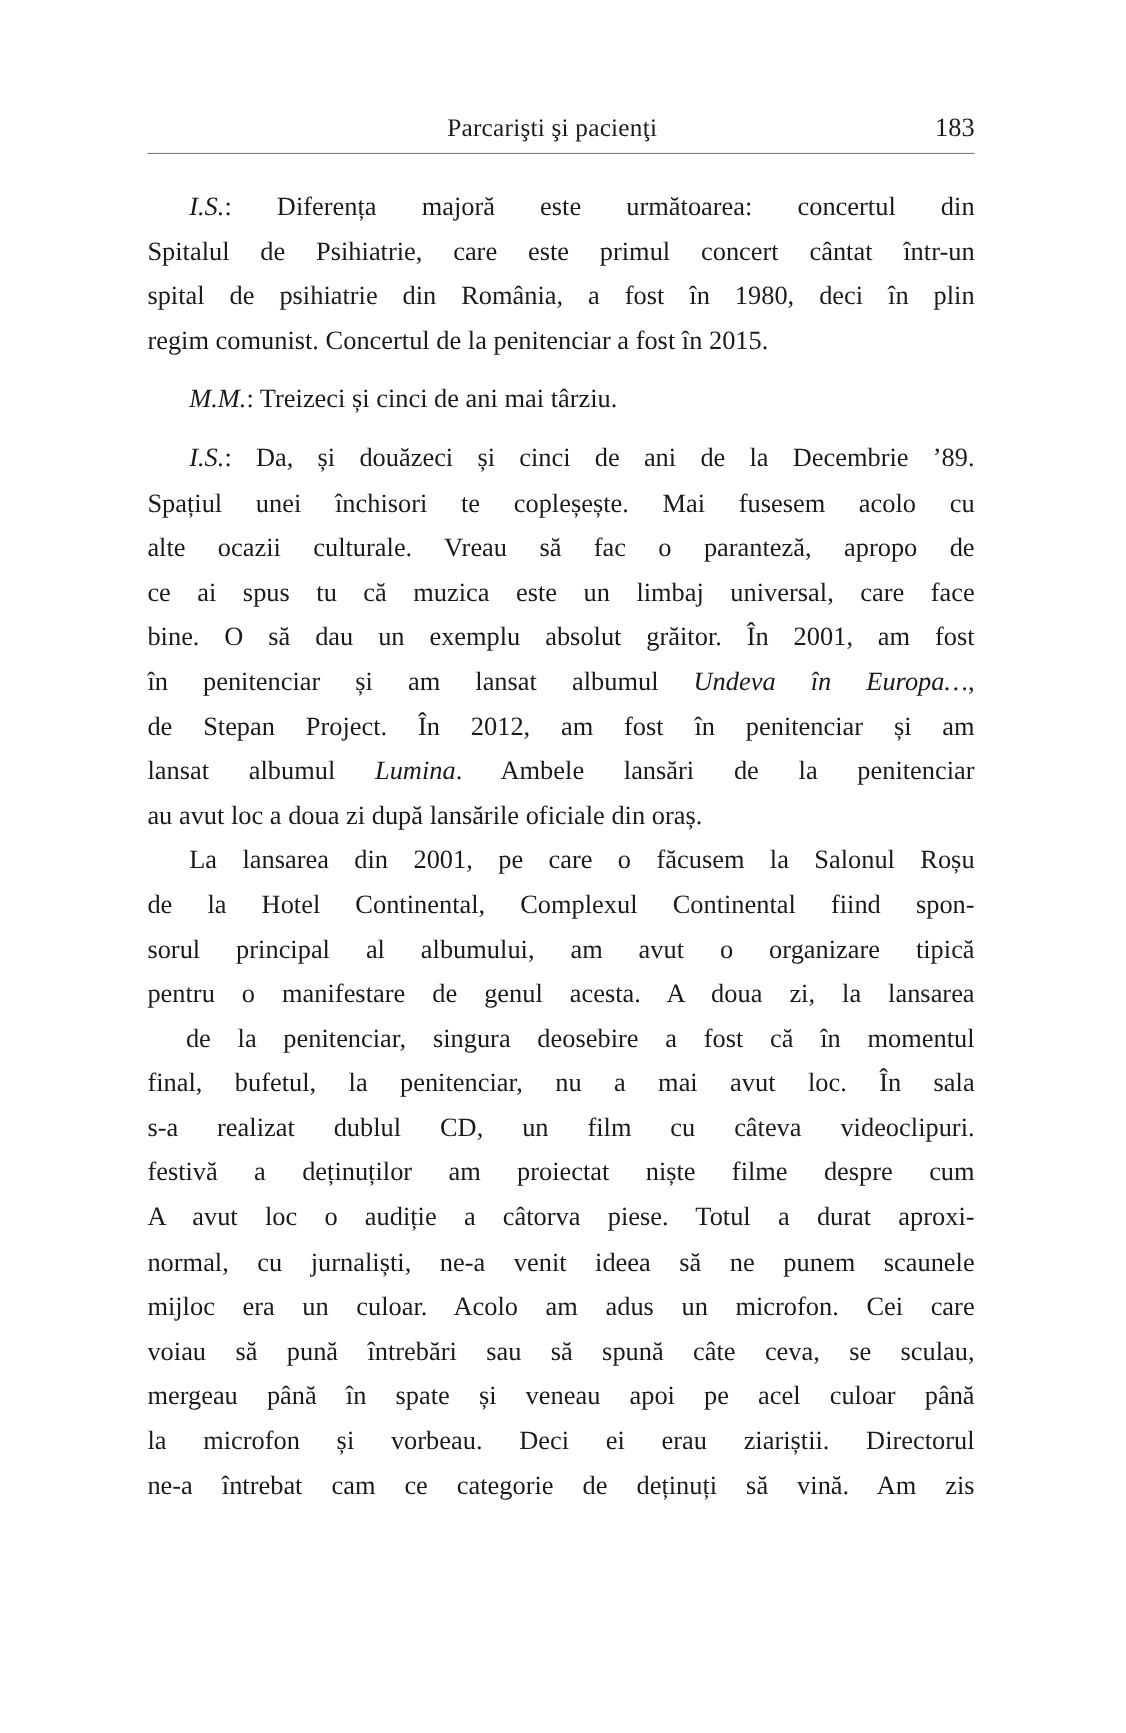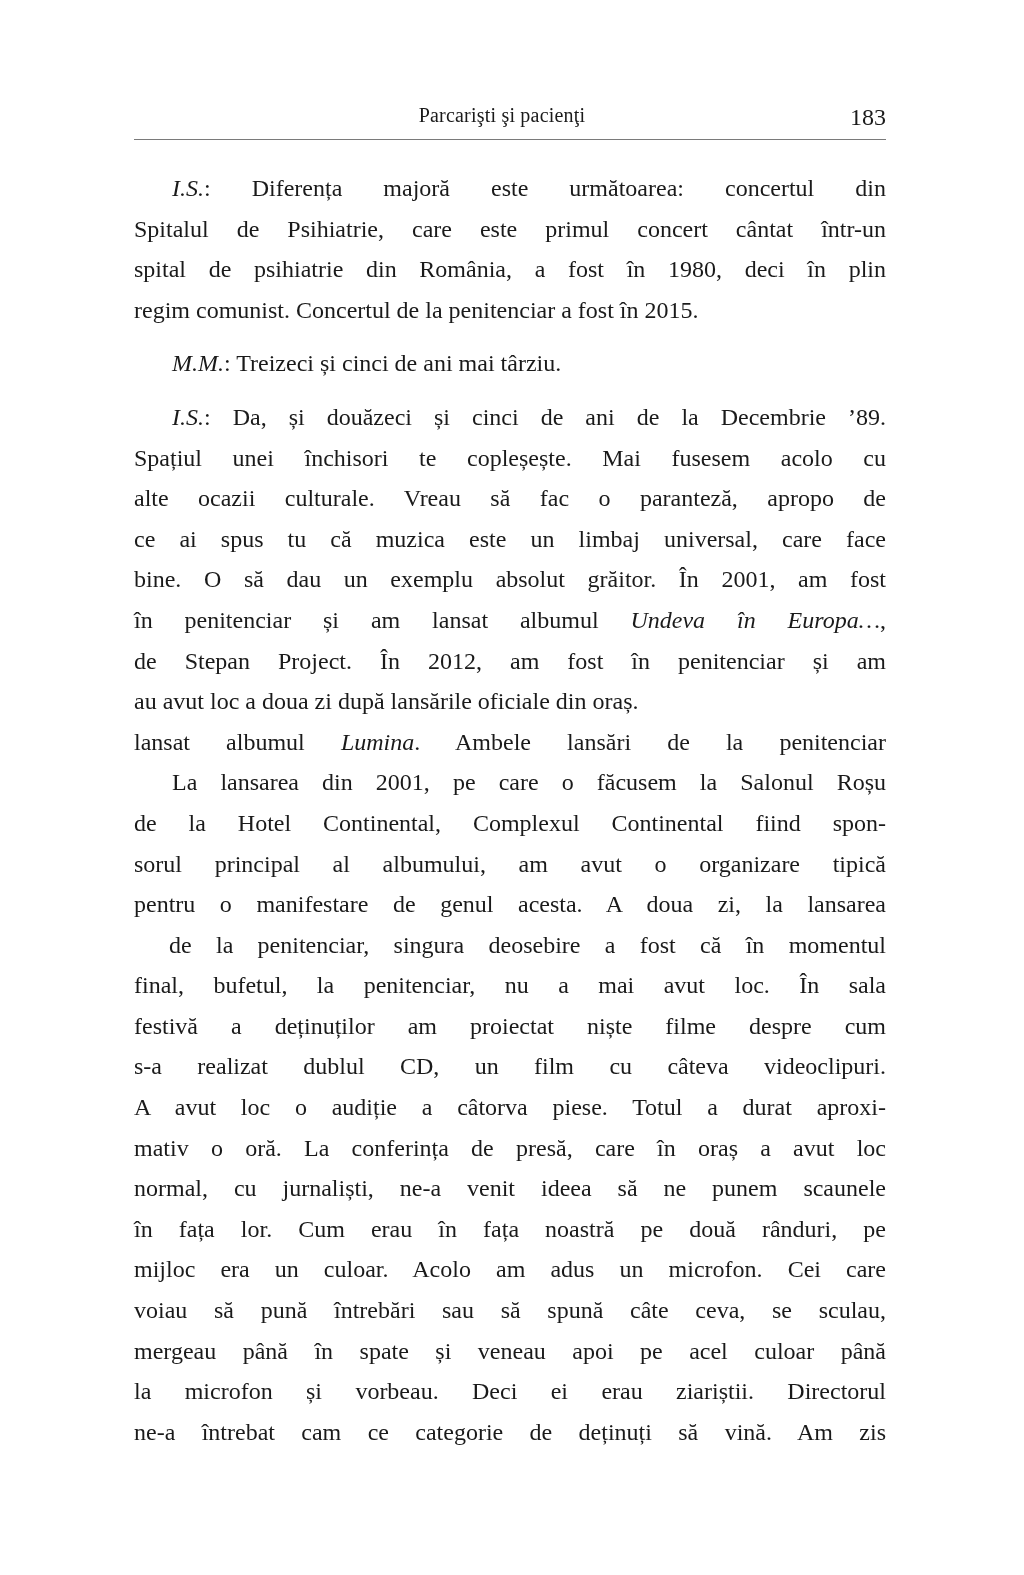--- a/index.html
+++ b/index.html
@@ -6,21 +6,21 @@
     body {
       width: 1024px; height: 1575px; position: relative; overflow: hidden;
       font-family: "Liberation Serif", "DejaVu Serif", serif;
       color: #1a1a1a;
     }
     .header {
       position: absolute; left: 134px; width: 752px; top: 100px; height: 36px;
     }
     .running-title {
       position: absolute; left: 0; right: 16px; top: 4px; text-align: center;
-      font-size: 20px; letter-spacing: 0.2px;
+      font-size: 23px; letter-spacing: 0.2px;
     }
     .page-number {
       position: absolute; right: 0; top: 4px; font-size: 24px;
     }
     .rule {
       position: absolute; left: 134px; width: 752px; top: 139px; height: 0;
       border-top: 1.5px solid #7a7a7a;
     }
     .body-text {
       position: absolute; left: 134px; width: 752px; top: 168px;
@@ -59,37 +59,35 @@
   </div>
 
   <div class="para gap-before">
     <span class="line indent" style="word-spacing: 0px;"><span class="speaker">I.S.</span><span>: Da, și douăzeci și cinci de ani de la Decembrie ’89.</span></span>
     <span class="line" style="word-spacing: 0px;">Spațiul unei închisori te copleșește. Mai fusesem acolo cu</span>
     <span class="line" style="word-spacing: 0px;">alte ocazii culturale. Vreau să fac o paranteză, apropo de</span>
     <span class="line" style="word-spacing: 0px;">ce ai spus tu că muzica este un limbaj universal, care face</span>
     <span class="line" style="word-spacing: 0px;">bine. O să dau un exemplu absolut grăitor. În 2001, am fost</span>
     <span class="line" style="word-spacing: 0px;"><span>în penitenciar și am lansat albumul </span><span class="title-italic">Undeva în Europa…</span><span>,</span></span>
     <span class="line" style="word-spacing: 0px;">de Stepan Project. În 2012, am fost în penitenciar și am</span>
+    <span class="line" style="word-spacing: 0.00223214px;"><span>lansat albumul </span><span class="title-italic">Lumina</span><span>. Ambele lansări de la penitenciar</span></span>
     <span class="line last">au avut loc a doua zi după lansările oficiale din oraș.</span>
-    <span class="line" style="word-spacing: 0.00223214px;"><span>lansat albumul </span><span class="title-italic">Lumina</span><span>. Ambele lansări de la penitenciar</span></span>
   </div>
 
   <div class="para">
     <span class="line indent" style="word-spacing: 0px;">La lansarea din 2001, pe care o făcusem la Salonul Roșu</span>
     <span class="line" style="word-spacing: 0px;">de la Hotel Continental, Complexul Continental fiind spon-</span>
     <span class="line" style="word-spacing: 0px;">sorul principal al albumului, am avut o organizare tipică</span>
     <span class="line" style="word-spacing: 0px;">pentru o manifestare de genul acesta. A doua zi, la lansarea</span>
     <span class="line" style="word-spacing: 0px; margin-left: 35px;">de la penitenciar, singura deosebire a fost că în momentul</span>
     <span class="line" style="word-spacing: 0px;">final, bufetul, la penitenciar, nu a mai avut loc. În sala</span>
+    <span class="line" style="word-spacing: 0px;">s-a realizat dublul CD, un film cu câteva videoclipuri.</span>
     <span class="line" style="word-spacing: 0px;">festivă a deținuților am proiectat niște filme despre cum</span>
-    <span class="line" style="word-spacing: 0px;">s-a realizat dublul CD, un film cu câteva videoclipuri.</span>
     <span class="line" style="word-spacing: 0px;">A avut loc o audiție a câtorva piese. Totul a durat aproxi-</span>
-    <span class="line" style="word-spacing: 0px;">mativ o oră. La conferința de presă, care în oraș a avut loc</span>
     <span class="line" style="word-spacing: 0px;">normal, cu jurnaliști, ne-a venit ideea să ne punem scaunele</span>
-    <span class="line" style="word-spacing: 0px;">în fața lor. Cum erau în fața noastră pe două rânduri, pe</span>
     <span class="line" style="word-spacing: 0px;">mijloc era un culoar. Acolo am adus un microfon. Cei care</span>
     <span class="line" style="word-spacing: 0px;">voiau să pună întrebări sau să spună câte ceva, se sculau,</span>
     <span class="line" style="word-spacing: 0px;">mergeau până în spate și veneau apoi pe acel culoar până</span>
     <span class="line" style="word-spacing: 0px;">la microfon și vorbeau. Deci ei erau ziariștii. Directorul</span>
     <span class="line" style="word-spacing: 0px;">ne-a întrebat cam ce categorie de deținuți să vină. Am zis</span>
   </div>
 
 </div>
 
 </body></html>

